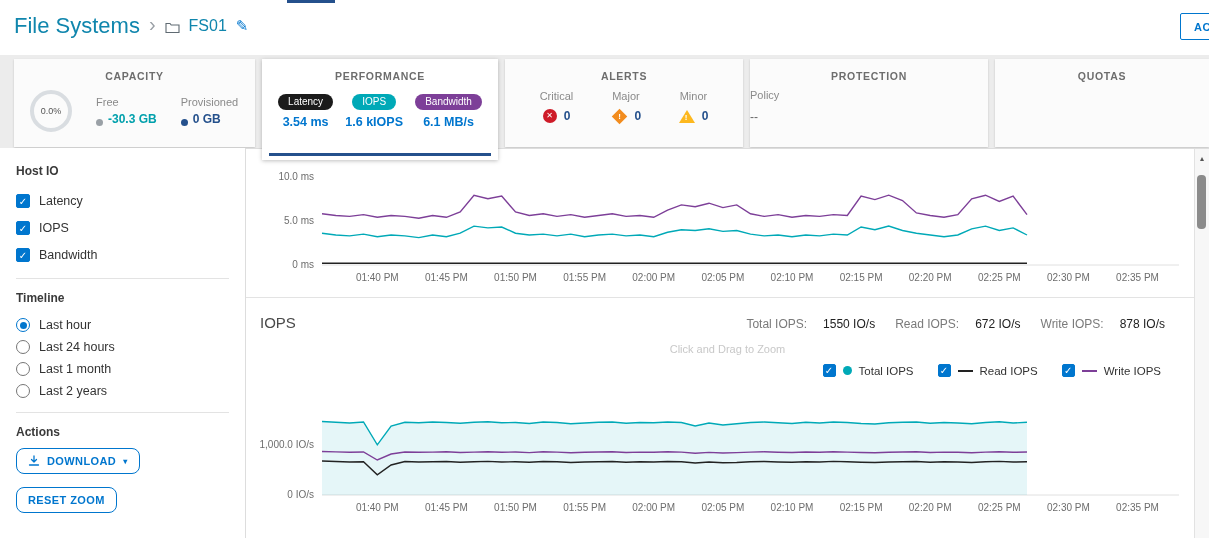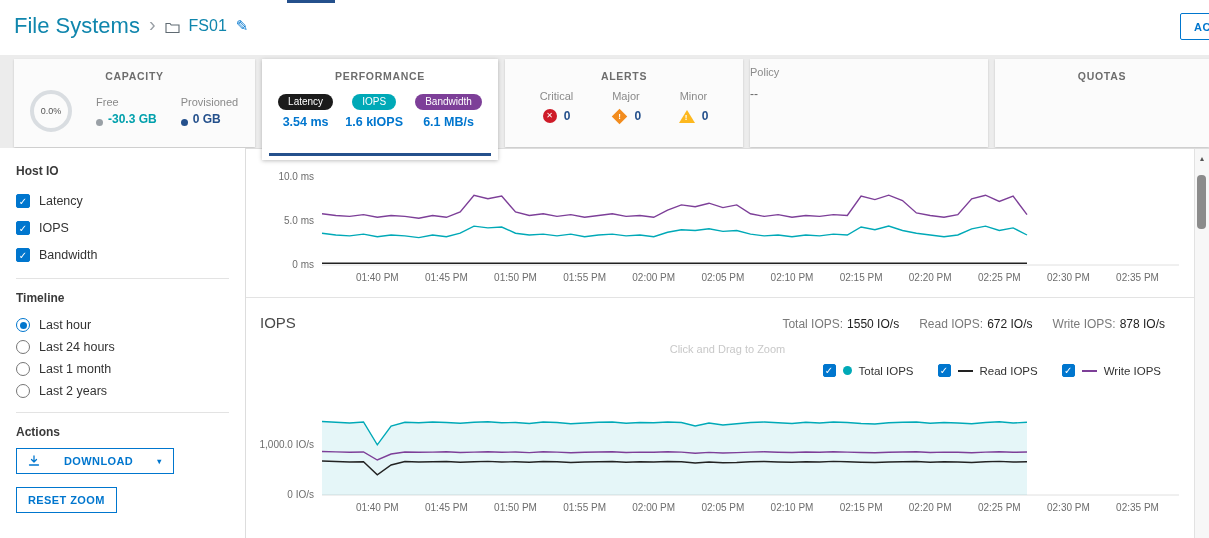--- a/index.html
+++ b/index.html
@@ -63,34 +63,34 @@
   .chk,.rad{display:flex;align-items:center;gap:9px;cursor:pointer}
   .chk{height:27px}.rad{height:22px}
   .opt-txt{font-size:12.5px;color:#333}
   .box{width:14px;height:14px;border-radius:2px;box-sizing:border-box;font-size:10px;text-align:center;line-height:13px;flex:none}
   .box.checked{background:#0076ce;border:1px solid #0076ce;color:#fff}
   .box.un{border:1px solid #8a8a8a;background:#fff;color:transparent}
   .radio{width:14px;height:14px;border-radius:50%;box-sizing:border-box;border:1px solid #767676;position:relative;flex:none}
   .radio.sel{border-color:#0076ce}
   .radio.sel::after{content:"";position:absolute;inset:2.5px;background:#0076ce;border-radius:50%}
   .sep{border:0;border-top:1px solid #e3e3e3;margin:10px 16px 12px 0}
-  .btn{display:inline-flex;align-items:center;gap:24px;border:1px solid #0076ce;border-radius:0;background:#fff;color:#0076ce;font-size:11px;font-weight:700;letter-spacing:.4px;padding:6px 11px;cursor:pointer;font-family:inherit}
+  .btn{display:inline-flex;align-items:center;gap:7px;border:1px solid #0076ce;border-radius:8px;background:#fff;color:#0076ce;font-size:11px;font-weight:700;letter-spacing:.4px;padding:6px 11px;cursor:pointer;font-family:inherit}
   .btn-row{margin:3px 0 13px}
   .caret{font-size:8px}
 
   
   .panel{position:absolute;left:245px;top:148px;right:0;bottom:0;background:#fff;border-left:1px solid #ddd;border-top:1px solid #ddd;box-sizing:border-box}
   .chart{position:relative}
   #chart0{height:138px;margin:4px 20px 0 4px}
   .hsep{border-top:1px solid #e3e3e3;margin-top:6px}
   .sec-head{display:flex;justify-content:space-between;align-items:baseline;margin:16px 44px 0 14px}
   .sec-title{font-size:15px;color:#4a4a4a;font-weight:400;margin:0}
   .stats{display:flex;gap:20px;font-size:12px}
   .stat .lb{color:#7a7a7a}
-  .stat .vl{color:#222;margin-left:4px}
+  .stat .vl{color:#222;margin-left:16px}
   .zoom-hint{text-align:center;color:#c8c8c8;font-size:11px;margin-top:12px}
   .legend{display:flex;justify-content:flex-end;align-items:center;gap:24px;margin:9px 48px 0 0}
   .leg{display:flex;align-items:center;gap:7px;font-size:11.5px;color:#333;cursor:pointer}
   .leg .box{width:13px;height:13px;line-height:12px}
   .mk-dot{width:9px;height:9px;border-radius:50%;background:#00a9b7;flex:none}
   .mk-line{width:15px;height:2px;flex:none}
   .mk-line.read{background:#222}.mk-line.write{background:#7d3f98}
   #chart1{height:132px;margin:12px 20px 0 4px}
   svg text.tk{font-size:10px;fill:#6d6d6d}
 
@@ -187,20 +187,21 @@
             <span class="ic-minor">
                 <span>!</span>
               </span>
             <span>0</span>
           </div>
         </div>
       </div>
     </div>
 
     <div class="card protection">
+      <div class="card-title">PROTECTION</div>
       <div class="prot-body">
         <div class="lbl">Policy</div>
         <div class="pval">--</div>
       </div>
     </div>
 
     <div class="card quotas">
       <div class="card-title">QUOTAS</div>
     </div>
   </div>

